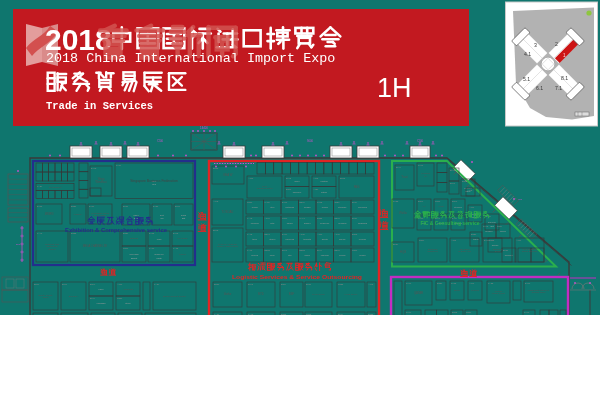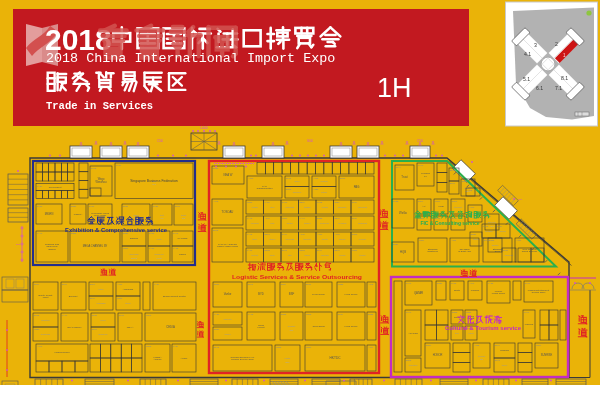--- a/index.html
+++ b/index.html
@@ -1,14 +1,14 @@
 <!DOCTYPE html>
 <html><head><meta charset="utf-8"><style>
 html,body{margin:0;padding:0;background:#fff;}
-.page{position:relative;width:600px;height:385px;overflow:hidden;font-family:"Liberation Sans",sans-serif;background:#eab308;}
+.page{position:relative;width:600px;height:315px;overflow:hidden;font-family:"Liberation Sans",sans-serif;background:#0f766e;}
 </style></head><body>
 <div class="page">
 
 <svg width="600" height="419" viewBox="0 0 600 419" style="position:absolute;left:0;top:0">
       <g>
         <path d="M30,158 L447,158 L569,262 L569,377.5 L30,377.5 Z" fill="none" stroke="#3a3a3a" stroke-width="1.4"></path>
         <path d="M449.5,161.5 L571.5,265.5" fill="none" stroke="#3a3a3a" stroke-width="0.7"></path>
       </g>
       <g>
         <rect x="70" y="146" width="22" height="12" fill="#fff" stroke="#3a3a3a" stroke-width="0.8"></rect>

